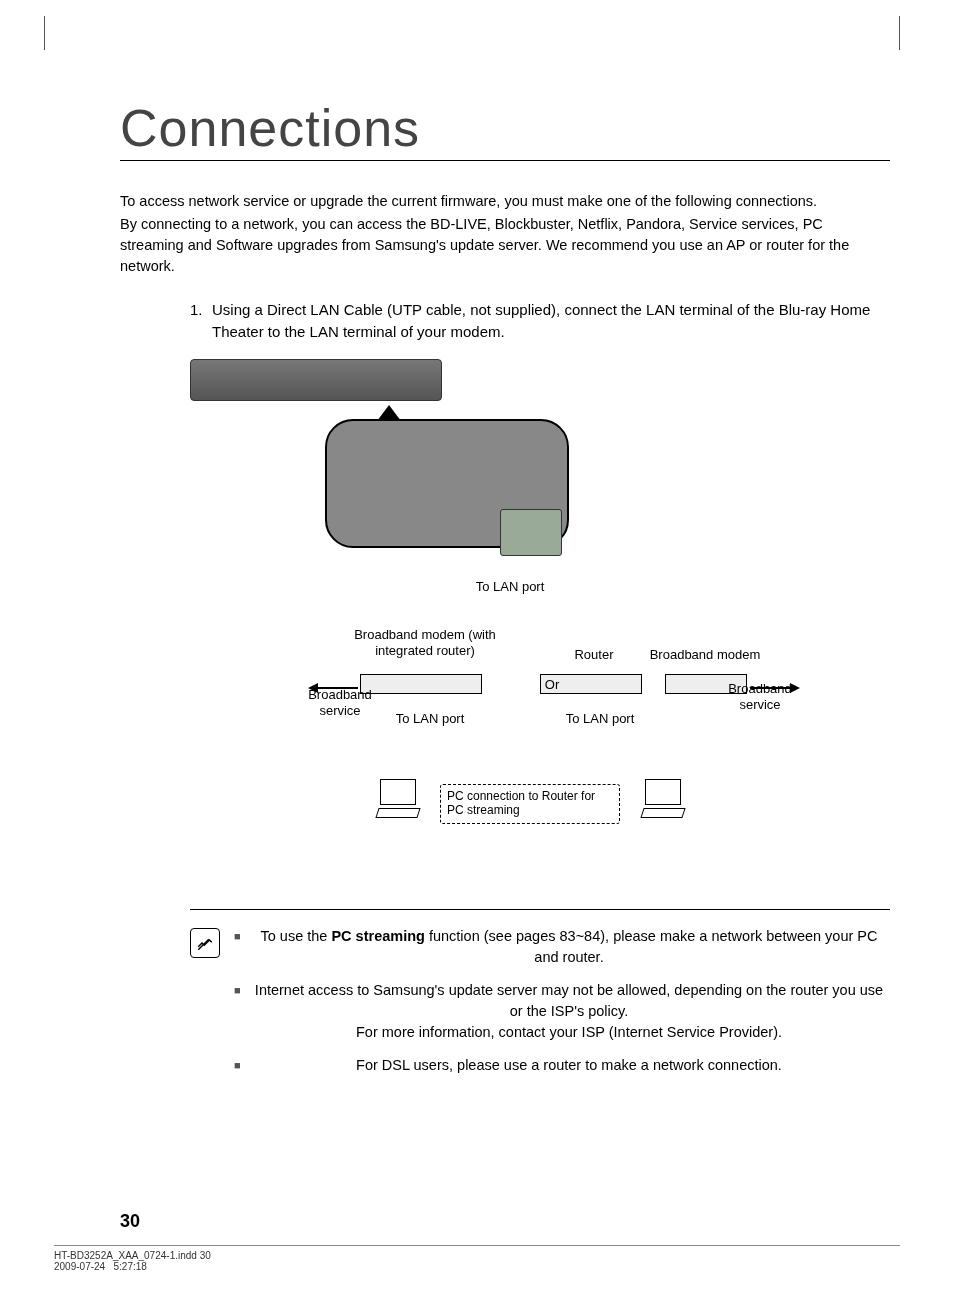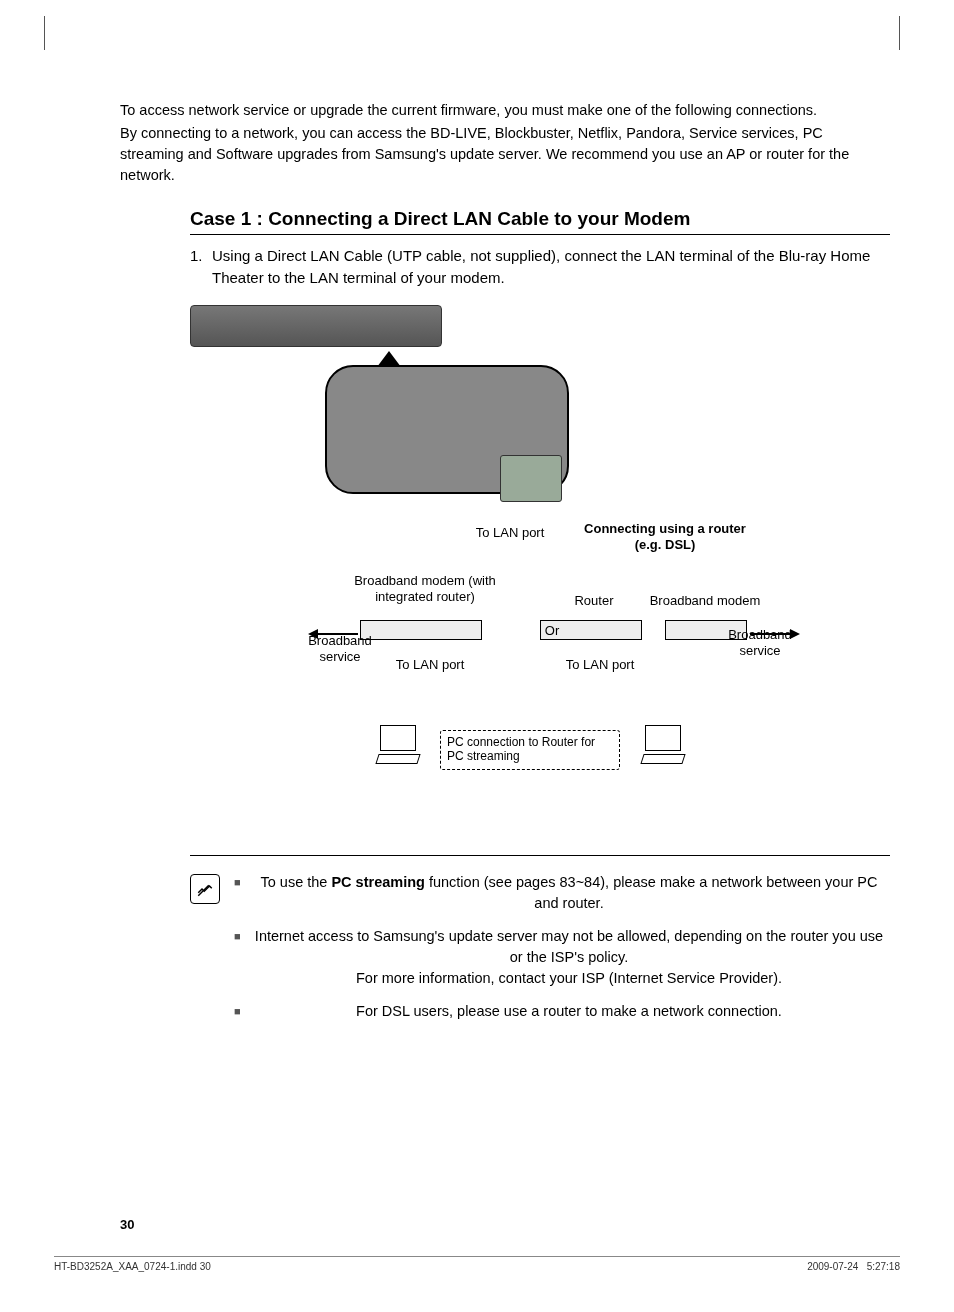--- a/index.html
+++ b/index.html
@@ -96,33 +96,34 @@
     margin-bottom:12px;
   }
   .notes-list .bullet { width:14px; flex:none; color:#555; font-size:11px; padding-top:3px;}
   .notes-list .txt { flex:1;text-align:center; }
   .notes-list .txt b { font-weight:bold; }
 
   .page-num {
     position:absolute;
     left:120px;
     bottom:80px;
-    font-size:13px;
+    font-size:18px;
     font-weight:bold;
   }
   .footer-line {
     position:absolute;
     bottom:40px;
     left:54px; right:54px;
     border-top:0.5px solid #888;
     font-size:10px;
     color:#333;
     display:flex;
     justify-content:space-between;
     padding-top:4px;
+    flex-direction:column;
   }
 
   
   .device-top {
     position:absolute; top:0; left:0; width:250px; height:40px;
     background: linear-gradient(#777,#555);
     border:1px solid #333; border-radius:4px;
   }
   .balloon {
     position:absolute; top:60px; left:135px; width:240px; height:125px;
@@ -158,41 +159,40 @@
   }
 </style>
 </head>
 <body>
 
 <div class="page">
   <div class="crop-tl2"></div>
   <div class="crop-tr"></div>
 
   <div class="content">
+    <h1 class="main-title">Connections</h1>
 
 
     <div class="intro">
       <p>To access network service or upgrade the current firmware, you must make one of the following connections.</p>
       <p>By connecting to a network, you can access the BD-LIVE, Blockbuster, Netflix, Pandora, Service services, PC streaming and Software upgrades from Samsung's update server. We recommend you use an AP or router for the network.</p>
     </div>
 
     <div class="case-block">
-      <h3 class="case-title">Case 1 : Connecting a Direct LAN Cable to your Modem</h3>
       <div class="step">
         <div class="num">1.</div>
         <div>Using a Direct LAN Cable (UTP cable, not supplied), connect the LAN terminal of the Blu-ray Home Theater to the LAN terminal of your modem.</div>
       </div>
 
       <div class="diagram-box">
         <div class="device-top"></div>
         <div class="balloon"></div>
         <div class="lan-enlarge"></div>
 
         <div class="lbl" style="top:220px; left:280px; width:80px;">To LAN port</div>
-        <div class="lbl" style="top:216px; left:390px; width:170px; font-weight:bold;">Connecting using a router (e.g. DSL)</div>
 
         <div class="lbl" style="top:268px; left:160px; width:150px;">Broadband modem (with integrated router)</div>
         <div class="lbl" style="top:288px; left:364px; width:80px;">Router</div>
         <div class="lbl" style="top:288px; left:450px; width:130px;">Broadband modem</div>
 
         <div class="modem-box"></div>
         <div class="router-box"></div>
         <div class="bmodem-box"></div>
 
         <div class="lbl" style="top:318px; left:316px; width:30px;margin-left:31px;">Or</div>

